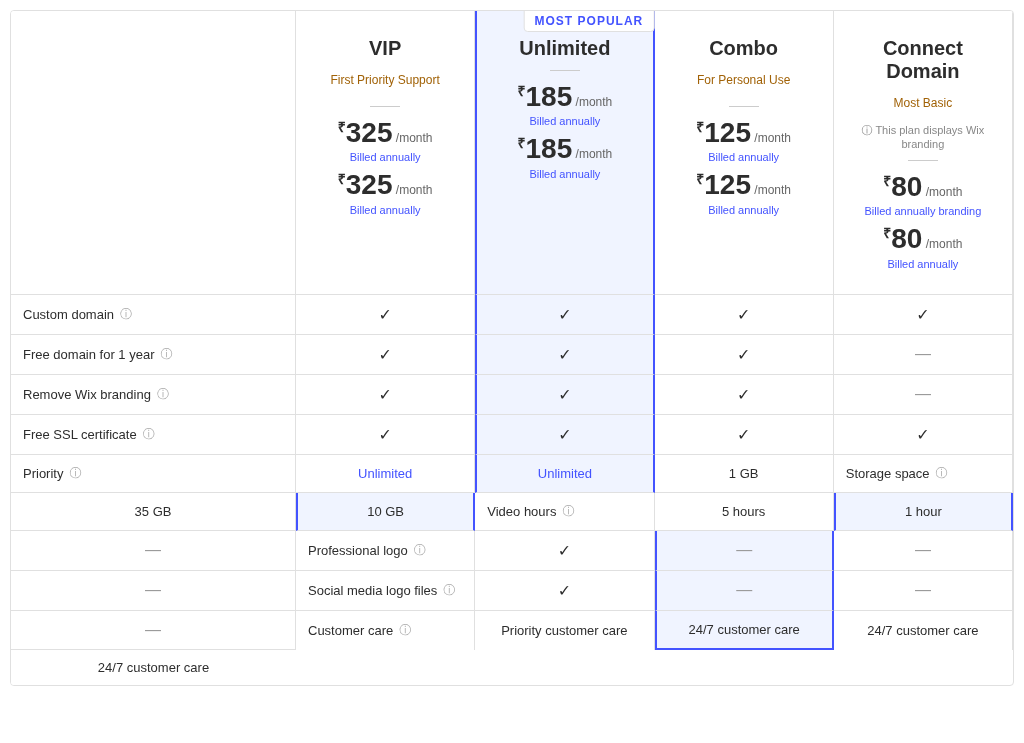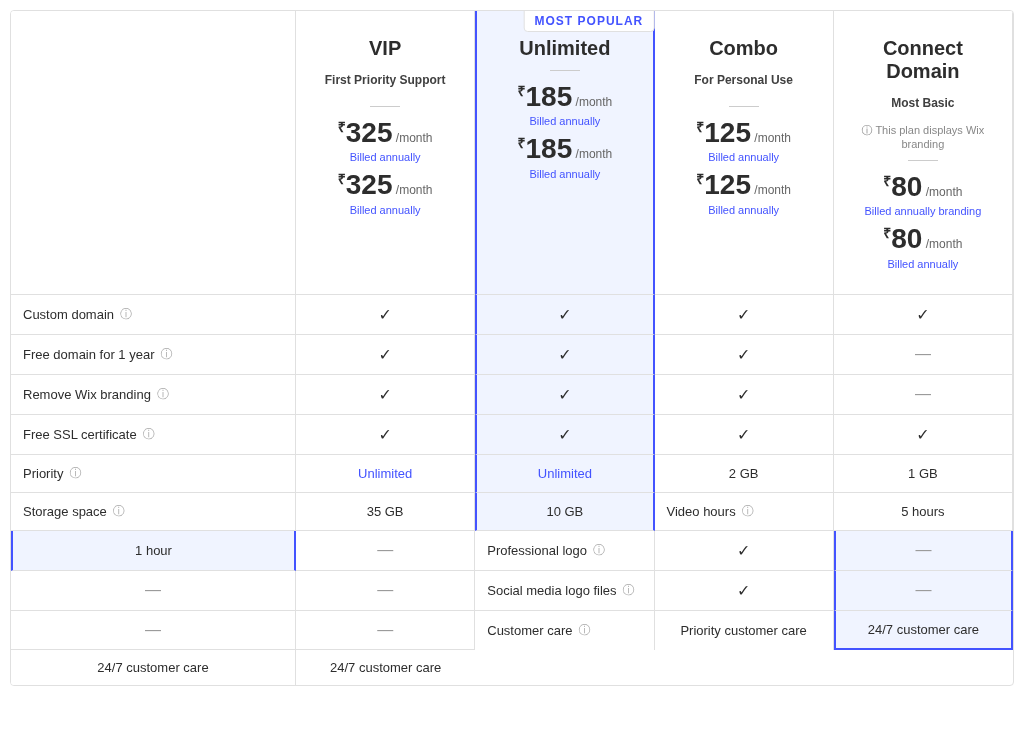--- a/index.html
+++ b/index.html
@@ -59,28 +59,27 @@
       margin-left: 24px;
     }
     .plan-name {
       font-size: 20px;
       font-weight: 700;
       color: #2d2d2d;
       margin-top: 10px;
     }
     .plan-subtitle {
       font-size: 12px;
-      color: #404040;
+      color: #a16207;
       margin-top: 4px;
       min-height: 32px;
       display: flex;
       align-items: center;
       justify-content: center;
       line-height: 1.4;
-      font-weight: bold;
     }
     .plan-divider {
       width: 30px;
       border: none;
       border-top: 1px solid #ccc;
       margin: 10px auto;
     }
     .price-main {
       font-size: 28px;
       font-weight: 700;
@@ -314,23 +313,20 @@
         <span>Priority</span>
         <span class="info-icon">ⓘ</span>
       </div>
       <div class="feature-value-cell">
         <span class="unlimited-text">Unlimited</span>
       </div>
       <div class="feature-value-cell highlighted">
         <span class="unlimited-text">Unlimited</span>
       </div>
       <div class="feature-value-cell">
-        <span>2 GB</span>
-      </div>
-      <div class="feature-value-cell">
         <span>1 GB</span>
       </div>
       <div class="feature-label-cell">
         <span>Storage space</span>
         <span class="info-icon">ⓘ</span>
       </div>
       <div class="feature-value-cell">
         <span>35 GB</span>
       </div>
       <div class="feature-value-cell highlighted">

